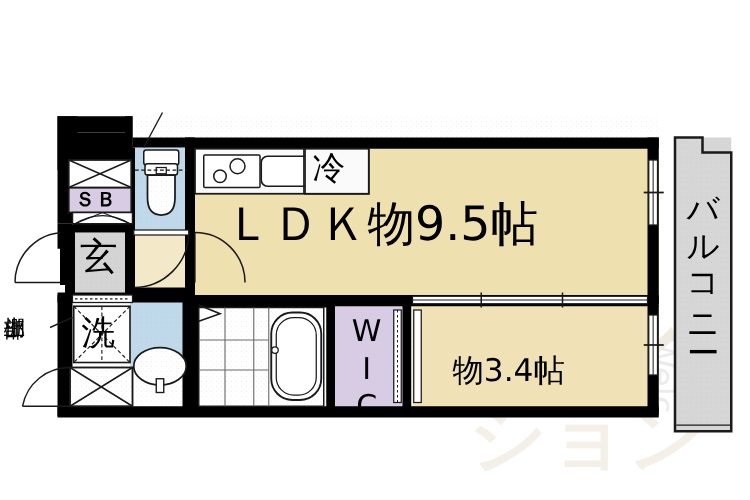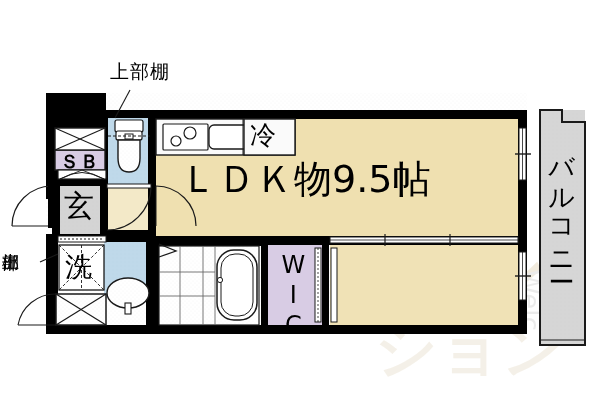--- a/index.html
+++ b/index.html
@@ -258,33 +258,33 @@
       <line x1="515" y1="276" x2="531" y2="276" stroke="#1A1A1A" stroke-width="1.4"></line>
     </g>
 
     <g stroke="#1A1A1A" stroke-width="1.1" fill="none">
       <path d="M 130 90 L 115 118"></path>
       <path d="M 40 262 L 58 254"></path>
     </g>
 
   </svg>
 
-  <div class="lbl" style="left:110px; top:62px; font-size:19px; letter-spacing:1px;">上部棚</div>
 
   <div class="lbl vert" style="left:2px; top:240px; font-size:17px;">上部棚</div>
 
   <div class="lbl" style="left:180px; top:160px; font-size:38px; letter-spacing:0px; font-weight:400;text-align:center;">ＬＤＫ物9.5帖</div>
 
 
+  <div class="lbl" style="left:362px; top:284px; font-size:25px;">物3.4帖</div>
 
   <div class="lbl" style="left:279px; top:251px; font-size:24px; line-height:1.18; writing-mode:vertical-rl; text-orientation:upright; letter-spacing:2px;">WIC</div>
 
   <div class="lbl vert" style="left:549px; top:138px; font-size:26px; letter-spacing:3px;">バルコニー</div>
 
   <div class="lbl" style="left:64px; top:191px; font-size:30px;">玄</div>
 
-  <div class="lbl" style="left:60px; top:152px; font-size:19px; font-weight:bold; letter-spacing:1px;">ＳＢ</div>
+  <div class="lbl" style="left:60px; top:152px; font-size:16px; font-weight:bold; letter-spacing:1px;">ＳＢ</div>
 
   <div class="lbl" style="left:65px; top:253px; font-size:27px;">洗</div>
 
   <div class="lbl" style="left:250px; top:122px; font-size:26px;">冷</div>
 
 </div>
 
 </body></html>

